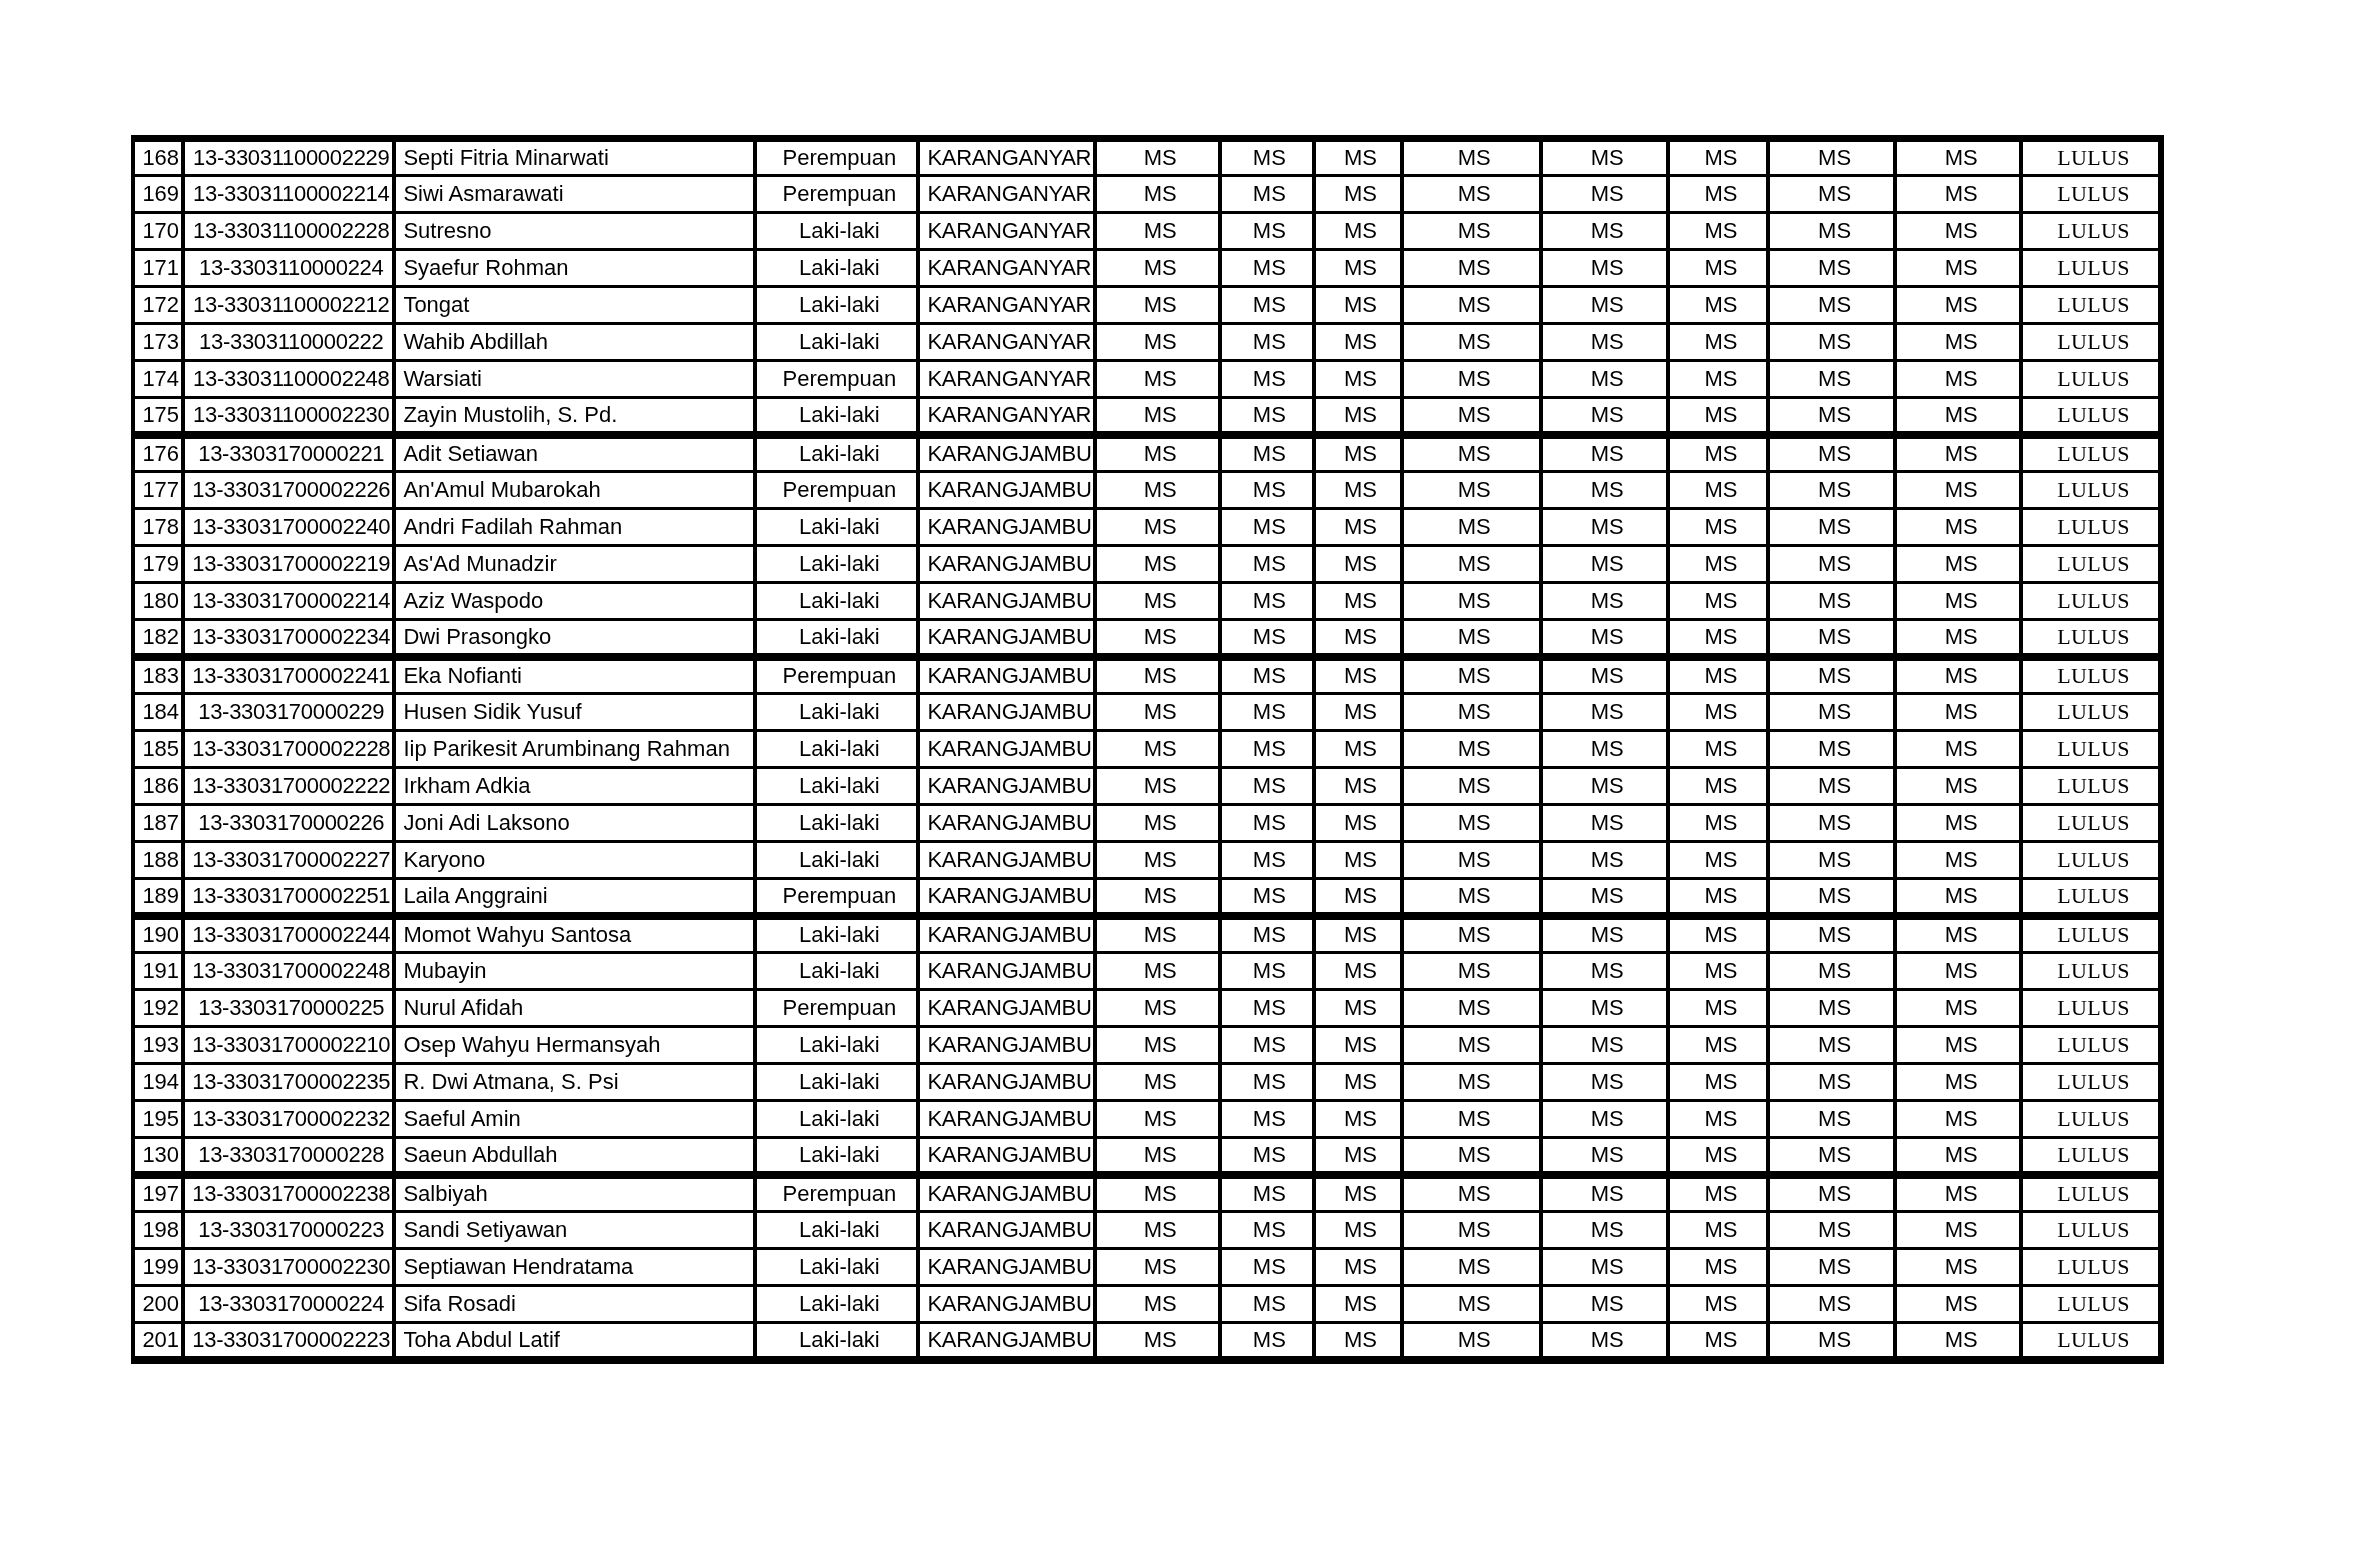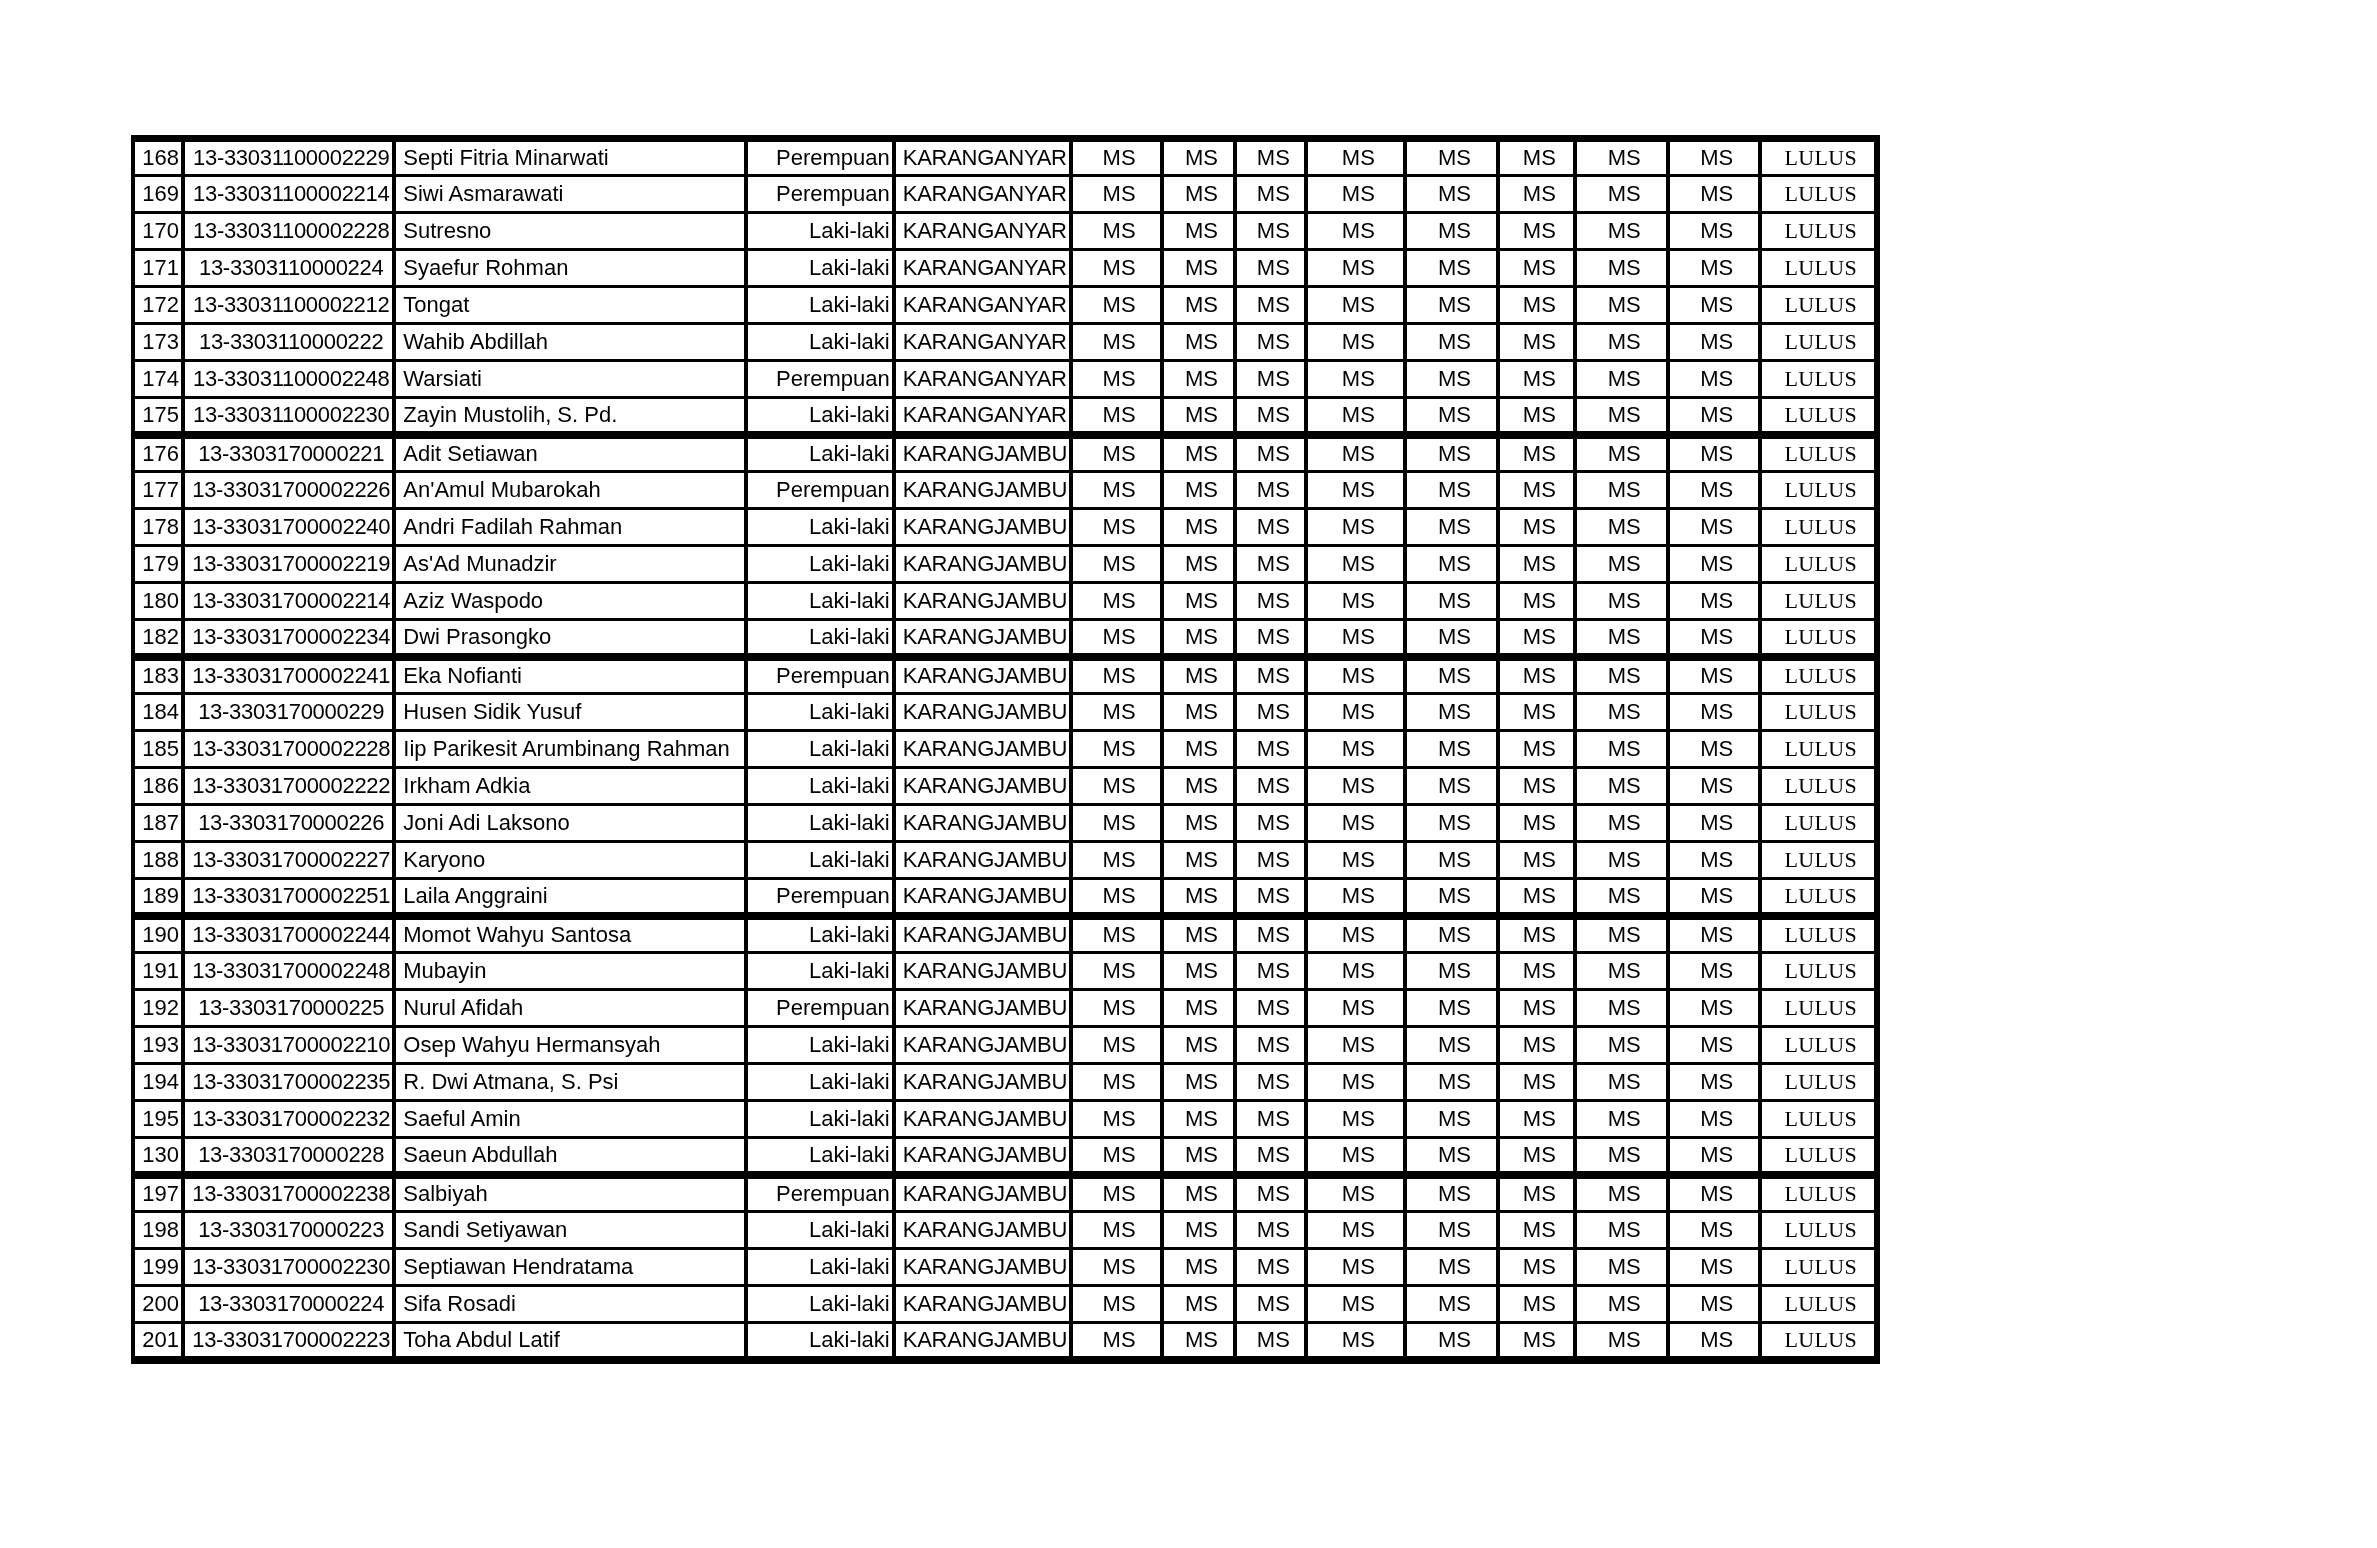--- a/index.html
+++ b/index.html
@@ -3,21 +3,21 @@
 <meta charset="utf-8">
 <style>
   * { margin: 0; padding: 0; box-sizing: border-box; }
   html, body { background: #ffffff; }
   body {
     font-family: "Liberation Sans", sans-serif;
     color: #000;
   }
   .page {
     position: relative;
-    width: 1880px;
+    width: 2164px;
     height: 1549px;
     background: #ffffff;
     overflow: hidden;
   }
   table.results {
     position: absolute;
     left: 131px;
     top: 135px;
     border-collapse: collapse;
     table-layout: fixed;
@@ -37,21 +37,21 @@
     background: #fff;
   }
   table.results tr:first-child td { border-top-width: 7.3px; }
   table.results tr:last-child td  { border-bottom-width: 8.2px; }
   table.results td:first-child    { border-left-width: 4.6px; }
   table.results td:last-child     { border-right-width: 6.4px; font-family: Liberation Serif, serif; }
   table.results tr.group-end td   { border-bottom-width: 8.2px; }
   td.c-no     { text-align: center; padding: 1.8px 0; }
   td.c-id     { text-align: center; letter-spacing: -0.3px; }
   td.c-name   { text-align: left; }
-  td.c-gender { text-align: right; }
+  td.c-gender { text-align: center; }
   td.c-dist   { text-align: left; padding-left: 5.5px; letter-spacing: -0.3px; }
   td.c-ms     { text-align: center; padding: 1.8px 0; font-size: 21px; }
   td.c-status { text-align: center; padding: 1.8px 0; font-size: 20px; letter-spacing: 0.3px; }
 </style>
 </head>
 <body>
 
 <div class="page">
   <table class="results">
     <colgroup>

